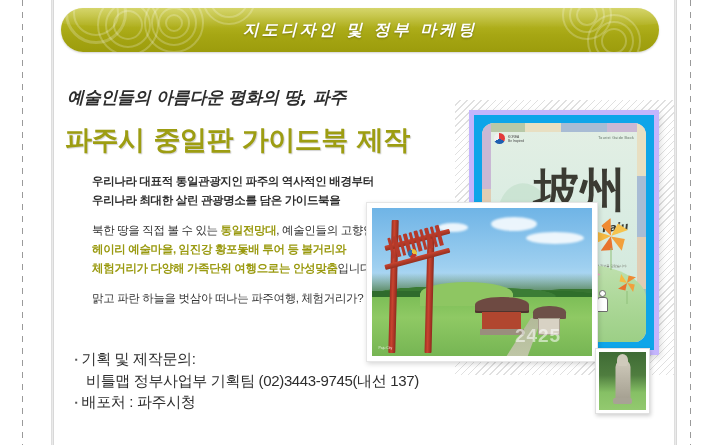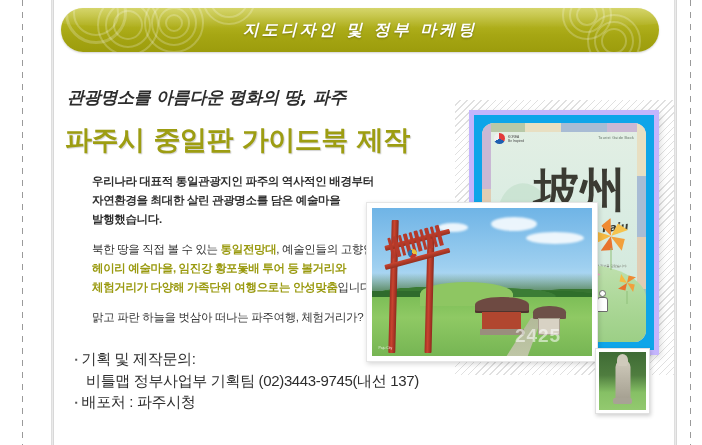--- a/index.html
+++ b/index.html
@@ -520,28 +520,27 @@
     <div class="rings r12"></div>
     <div class="rings r13"></div>
     <div class="rings r14"></div>
     <div class="rings r15"></div>
     <div class="rings r16"></div>
     <div class="rings r17"></div>
     <div class="banner-gloss"></div>
     <div class="banner-title">지도디자인 및 정부 마케팅</div>
   </div>
 
-  <div class="subtitle">관광명소를 아름다운 평화의 땅, 파주</div>
+  <div class="subtitle">예술인들의 아름다운 평화의 땅, 파주</div>
   <div class="headline">파주시 중일판 가이드북 제작</div>
 
   <div class="body-copy">
     <div class="para lead">
       <p>우리나라 대표적 통일관광지인 파주의 역사적인 배경부터</p>
-      <p>자연환경을 최대한 살린 관광명소를 담은 예술마을</p>
-      <p>발행했습니다.</p>
+      <p>우리나라 최대한 살린 관광명소를 담은 가이드북을</p>
     </div>
     <div class="para">
       <p><span>북한 땅을 직접 볼 수 있는 </span><span class="hl">통일전망대</span><span>, 예술인들의 고향인</span></p>
       <p><span class="hl">헤이리 예술마을, 임진강 황포돛배 투어 등 볼거리와</span></p>
       <p><span class="hl">체험거리가 다양해 가족단위 여행으로는 안성맞춤</span><span>입니다.</span></p>
     </div>
     <div class="para closing">
       <p>맑고 파란 하늘을 벗삼아 떠나는 파주여행, 체험거리가?</p>
     </div>
   </div>

